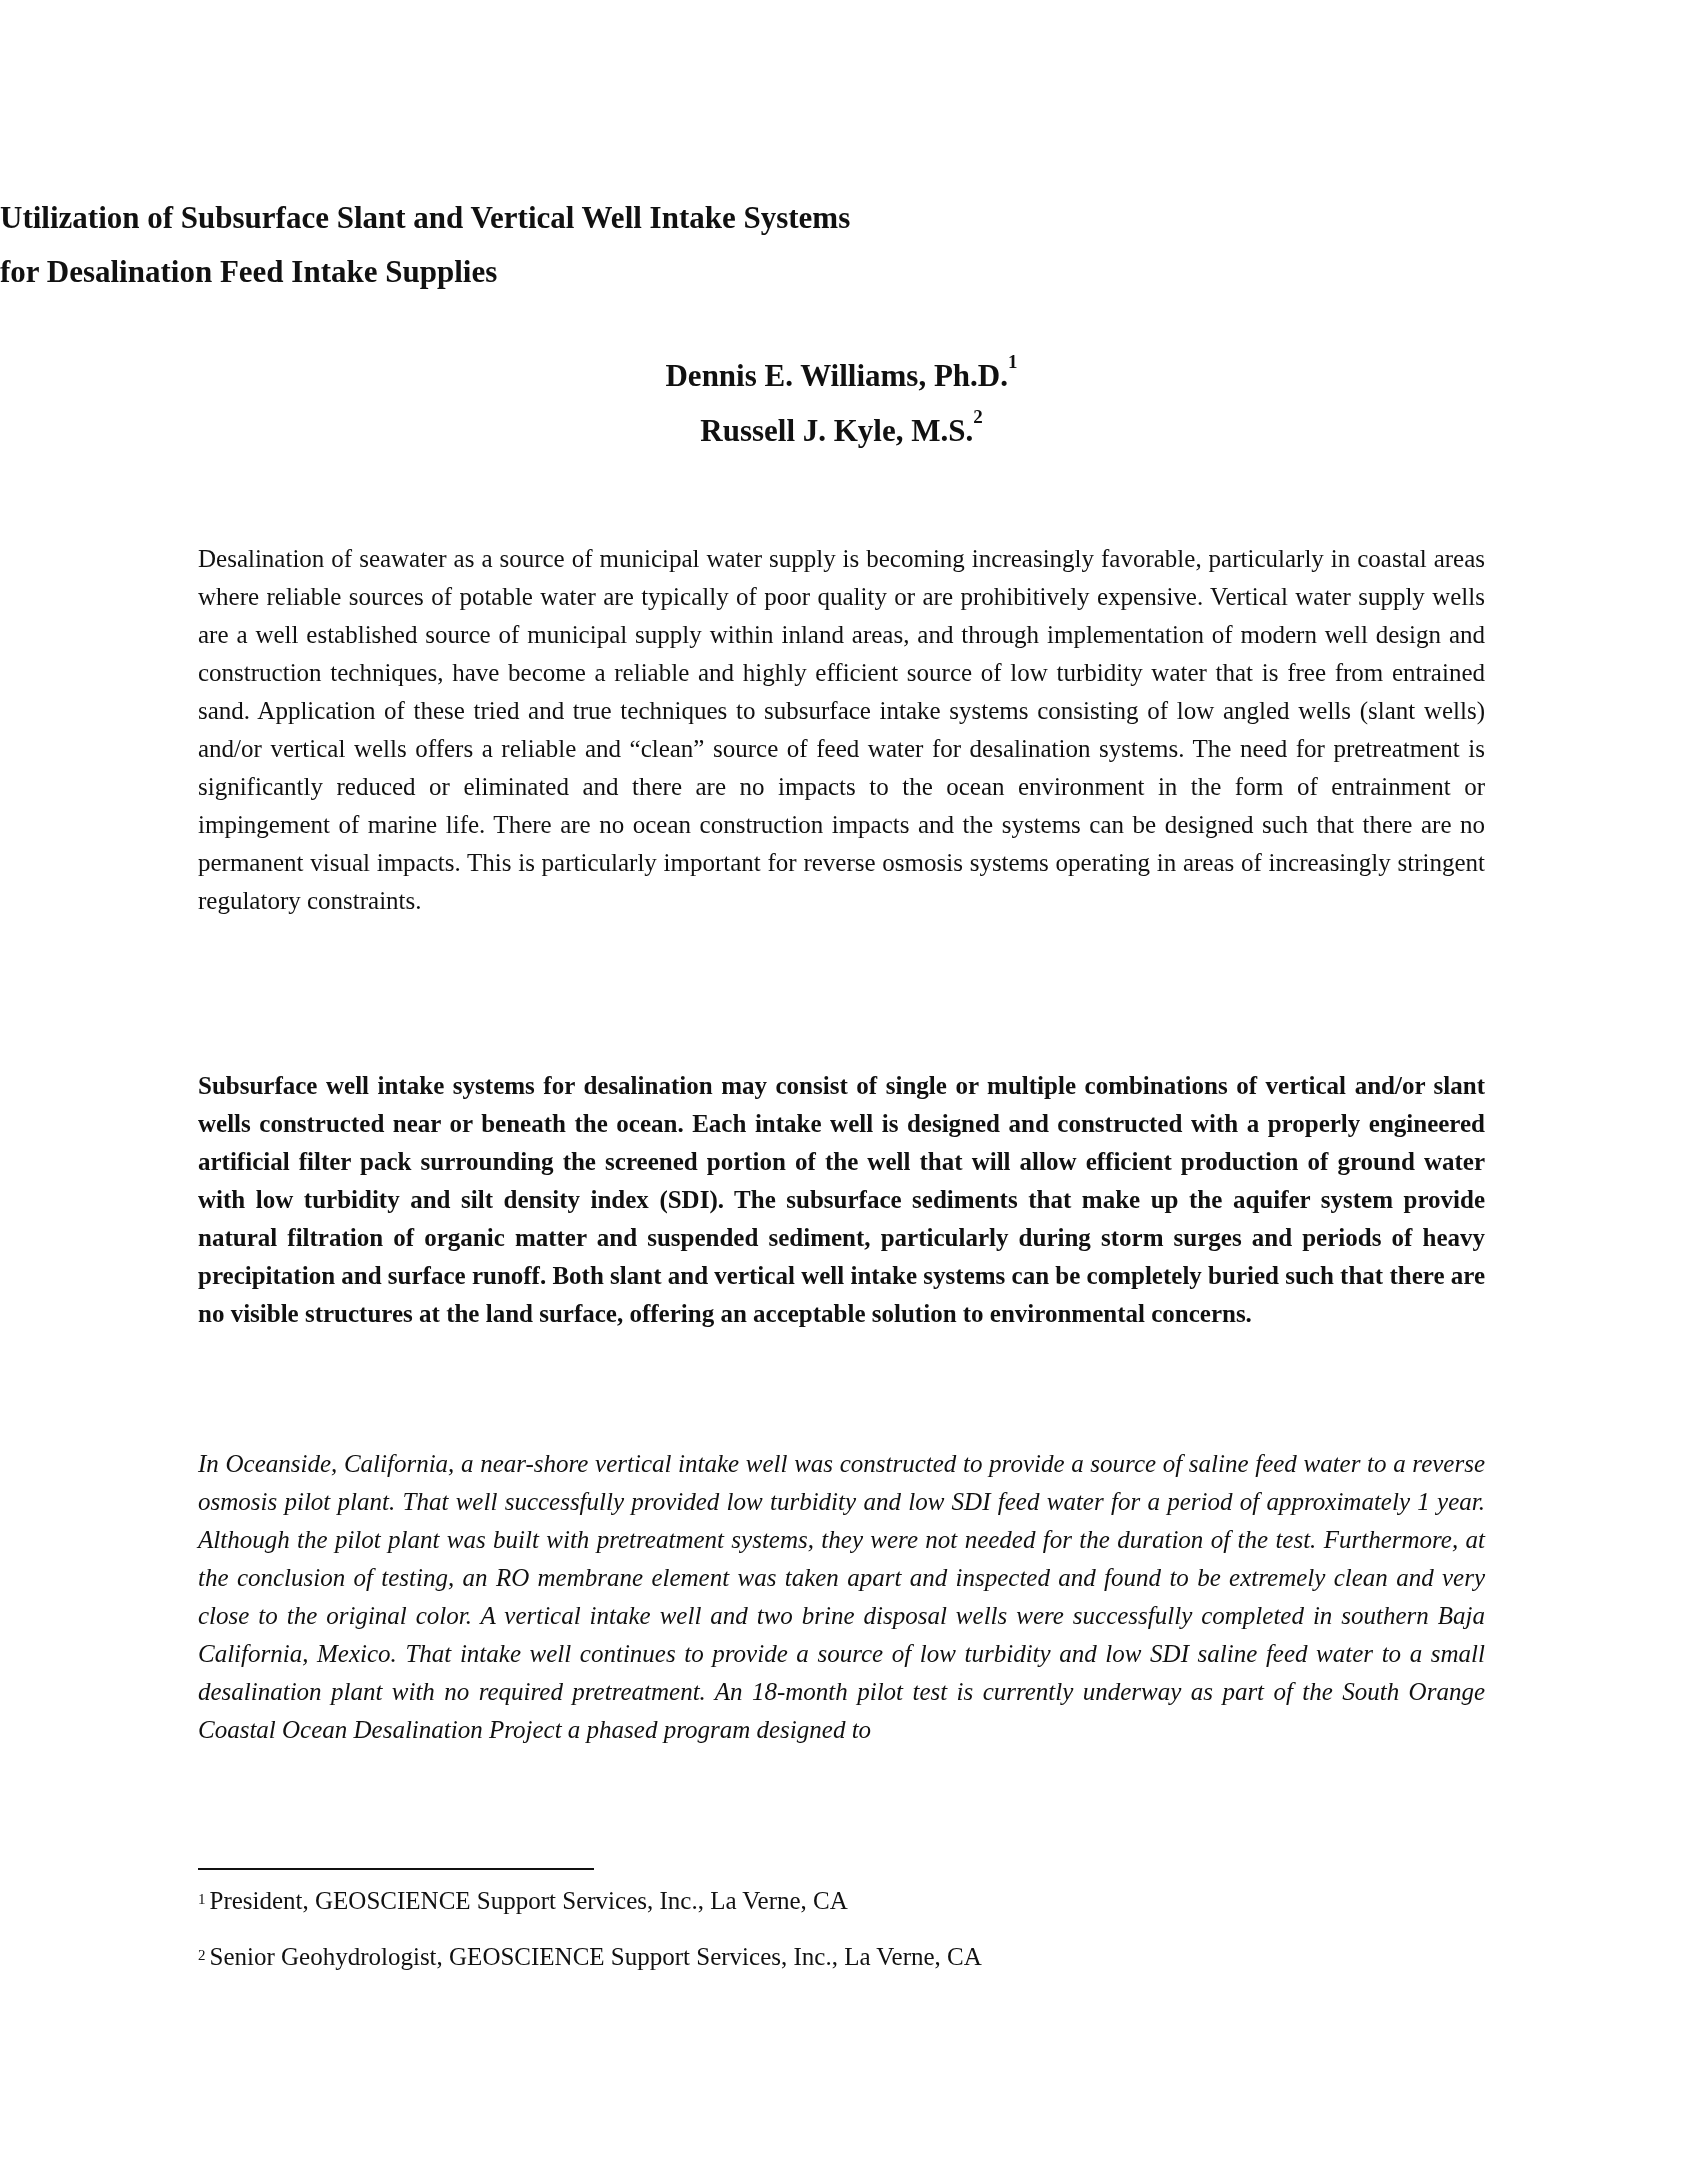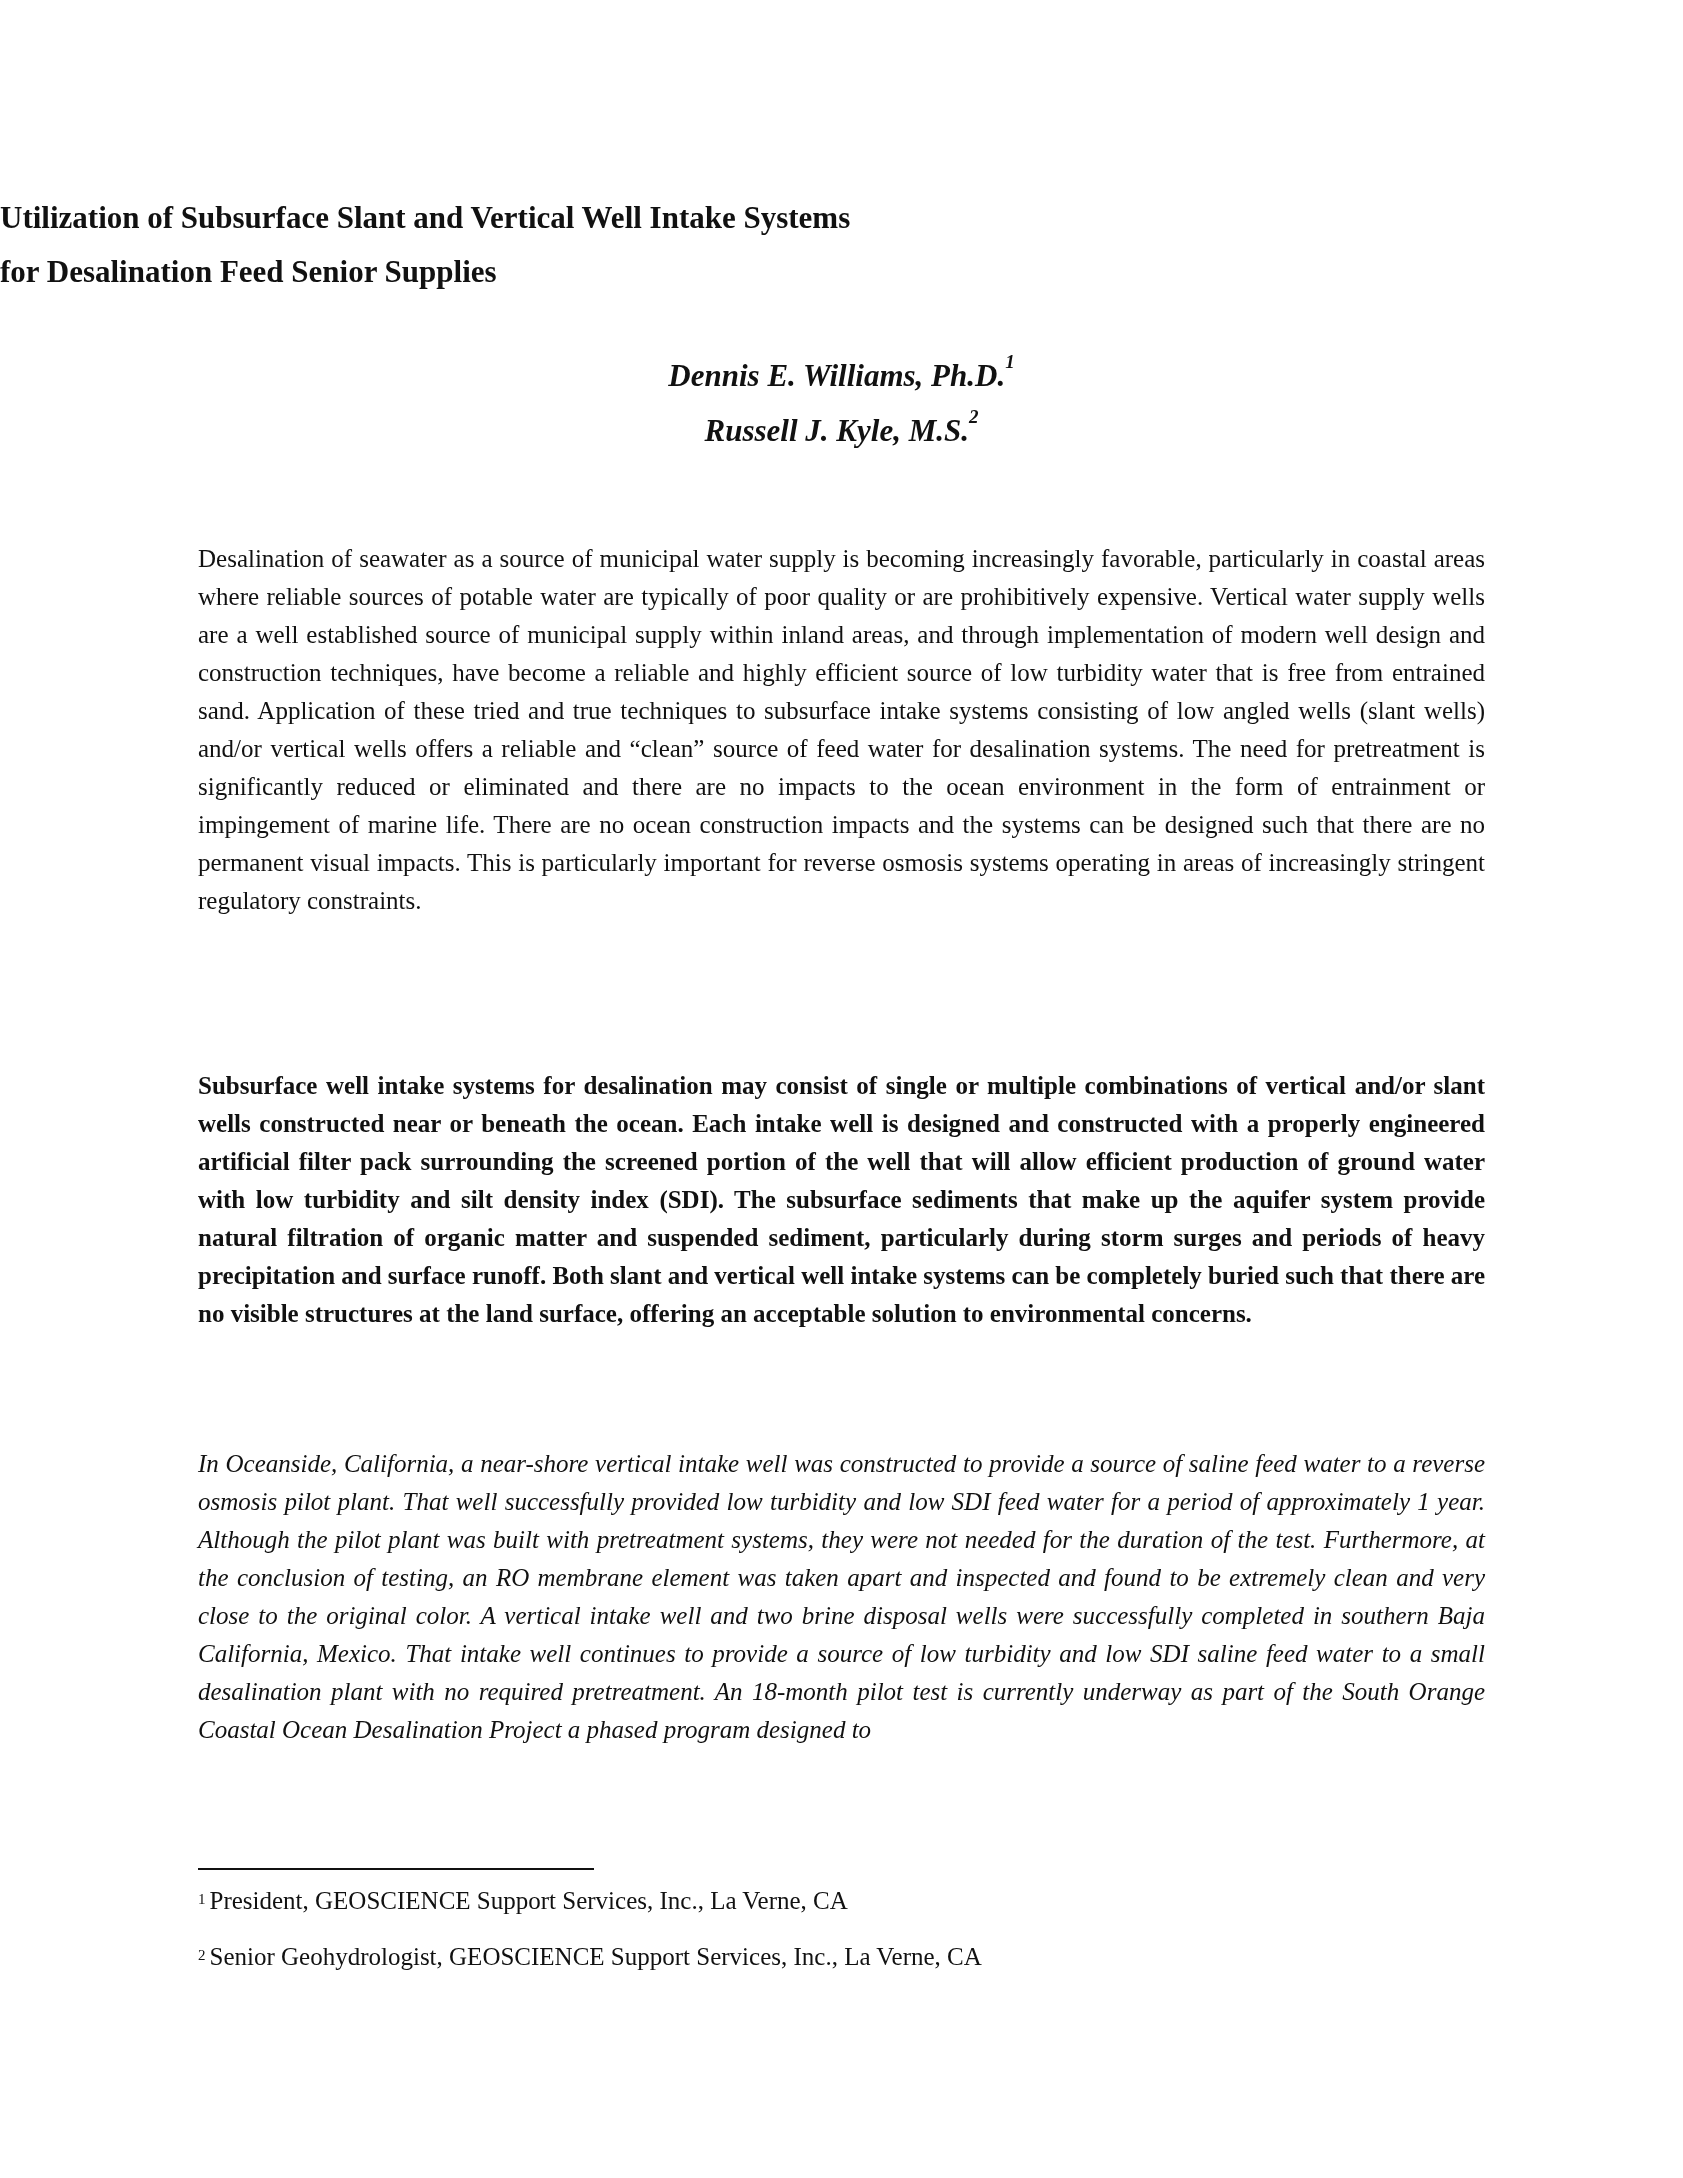--- a/index.html
+++ b/index.html
@@ -3,41 +3,41 @@
 <meta charset="utf-8">
 <style>
   html, body { margin: 0; padding: 0; background: #ffffff; }
   body { width: 1683px; height: 2178px; position: relative; overflow: hidden;
          font-family: "Liberation Serif", serif; color: #111111; }
   .title { position: absolute; left: 0; width: 1683px; text-align: left;
            font-weight: bold; font-size: 31px; line-height: 40px; }
   .t1 { top: 198px; }
   .t2 { top: 252px; }
   .author { position: absolute; left: 0; width: 1683px; text-align: center;
-            font-weight: bold; font-size: 31px; line-height: 40px; font-style: italic; }
+            font-weight: bold; font-size: 31px; line-height: 40px; }
   .a1 { top: 356px; }
   .a2 { top: 411px; }
   .author sup { font-size: 19px; position: relative; top: -4px; vertical-align: top; line-height: 1; }
   .para { position: absolute; left: 198px; width: 1287px; font-size: 25px;
           line-height: 38px; text-align: justify; text-align-last: left; margin: 0; }
   .p1 { top: 540px; }
   .p2 { top: 1067px; font-weight: bold; }
   .p3 { top: 1445px; font-style: italic; }
   .fn-rule { position: absolute; left: 198px; top: 1868px; width: 396px; height: 2px; background: #111; }
   .footnote { position: absolute; left: 198px; font-size: 25px; line-height: 30px; }
   .footnote sup { font-size: 15px; vertical-align: top; position: relative; top: -2px; margin-right: 4px; }
   .fn1 { top: 1886px; }
   .fn2 { top: 1942px; }
 </style>
 </head>
 <body>
 
 <div>
   <div class="title t1">Utilization of Subsurface Slant and Vertical Well Intake Systems</div>
-  <div class="title t2">for Desalination Feed Senior Supplies</div>
+  <div class="title t2">for Desalination Feed Intake Supplies</div>
 
   <div class="author a1"><span>Dennis E. Williams, Ph.D.</span><sup>1</sup></div>
   <div class="author a2"><span>Russell J. Kyle, M.S.</span><sup>2</sup></div>
 
   <p class="para p1">Desalination of seawater as a source of municipal water supply is becoming increasingly favorable, particularly in coastal areas where reliable sources of potable water are typically of poor quality or are prohibitively expensive.  Vertical water supply wells are a well established source of municipal supply within inland areas, and through implementation of modern well design and construction techniques, have become a reliable and highly efficient source of low turbidity water that is free from entrained sand.  Application of these tried and true techniques to subsurface intake systems consisting of low angled wells (slant wells) and/or vertical wells offers a reliable and “clean” source of feed water for desalination systems.  The need for pretreatment is significantly reduced or eliminated and there are no impacts to the ocean environment in the form of entrainment or impingement of marine life.  There are no ocean construction impacts and the systems can be designed such that there are no permanent visual impacts.  This is particularly important for reverse osmosis systems operating in areas of increasingly stringent regulatory constraints.</p>
   <p class="para p2">Subsurface well intake systems for desalination may consist of single or multiple combinations of vertical and/or slant wells constructed near or beneath the ocean.  Each intake well is designed and constructed with a properly engineered artificial filter pack surrounding the screened portion of the well that will allow efficient production of ground water with low turbidity and silt density index (SDI).  The subsurface sediments that make up the aquifer system provide natural filtration of organic matter and suspended sediment, particularly during storm surges and periods of heavy precipitation and surface runoff.  Both slant and vertical well intake systems can be completely buried such that there are no visible structures at the land surface, offering an acceptable solution to environmental concerns.</p>
   <p class="para p3">In Oceanside, California, a near-shore vertical intake well was constructed to provide a source of saline feed water to a reverse osmosis pilot plant.  That well successfully provided low turbidity and low SDI feed water for a period of approximately 1 year.  Although the pilot plant was built with pretreatment systems, they were not needed for the duration of the test.  Furthermore, at the conclusion of testing, an RO membrane element was taken apart and inspected and found to be extremely clean and very close to the original color.  A vertical intake well and two brine disposal wells were successfully completed in southern Baja California, Mexico.  That intake well continues to provide a source of low turbidity and low SDI saline feed water to a small desalination plant with no required pretreatment.  An 18-month pilot test is currently underway as part of the South Orange Coastal Ocean Desalination Project a phased program designed to</p>
 
   <div class="fn-rule"></div>
   <div class="footnote fn1"><sup>1</sup><span>President, GEOSCIENCE Support Services, Inc., La Verne, CA</span></div>

